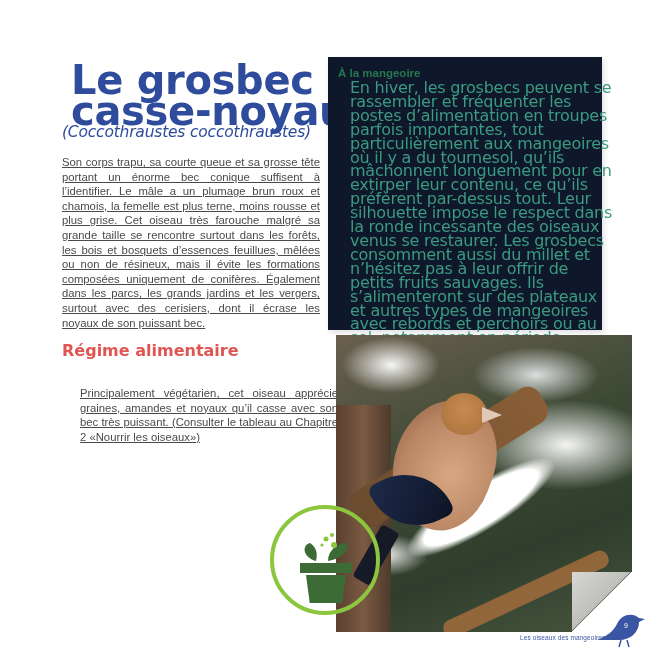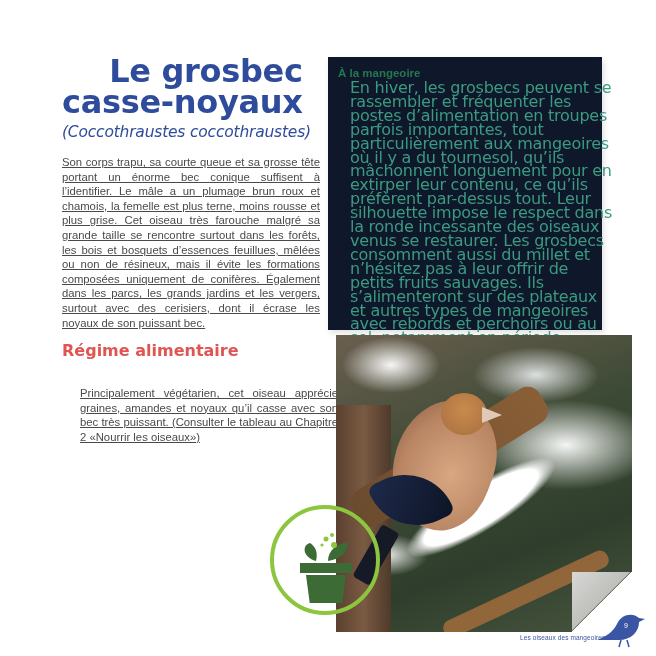--- a/index.html
+++ b/index.html
@@ -1,17 +1,17 @@
 <!DOCTYPE html>
 <html><head>
 <meta charset="utf-8">
 <style>
   html, body { margin:0; padding:0; }
   body { width:656px; height:656px; background:#ffffff; position:relative; overflow:hidden; font-family:"Liberation Sans", sans-serif; }
-  .title { position:absolute; left:62px; top:56px; margin:0; color:#2f4c9c; font-family:"DejaVu Sans", sans-serif; font-weight:bold; font-size:32px; line-height:31px; letter-spacing:-0.3px;text-align:right; }
+  .title { position:absolute; left:62px; top:56px; margin:9px; color:#2f4c9c; font-family:"DejaVu Sans", sans-serif; font-weight:bold; font-size:40px; line-height:31px; letter-spacing:-0.3px; }
   .latin { position:absolute; left:62px; top:123px; color:#2f4c9c; font-family:"DejaVu Sans", sans-serif; font-size:15.5px; letter-spacing:-0.2px; }
   .latin i { font-style:italic;margin-top:10px; }
   .body-text { position:absolute; left:62px; width:258px; color:#4a4a4a; font-size:11.3px; line-height:14.6px; text-align:justify;text-decoration:underline; }
   .p1 { top:155px; }
   .h2 { position:absolute; left:62px; top:341px; color:#e05552; font-family:"DejaVu Sans", sans-serif; font-weight:bold; font-size:16px; }
   .p2 { top:368px; }
   .sidebox { position:absolute; left:328px; top:57px; width:274px; height:273px; background:#0f172a; box-shadow:2px 3px 6px rgba(0,0,0,0.12); }
   .sidebox-title { position:absolute; left:10px; top:10px; color:#24784f; font-weight:bold; font-size:11.5px; }
   .sidebox-text { position:absolute; left:22px; top:24px; width:262px; color:#3b9a82; font-family:"DejaVu Sans", sans-serif; font-size:16px; line-height:13.9px; letter-spacing:-0.25px; }
   .photo { position:absolute; left:336px; top:335px; width:296px; height:297px; overflow:hidden;

